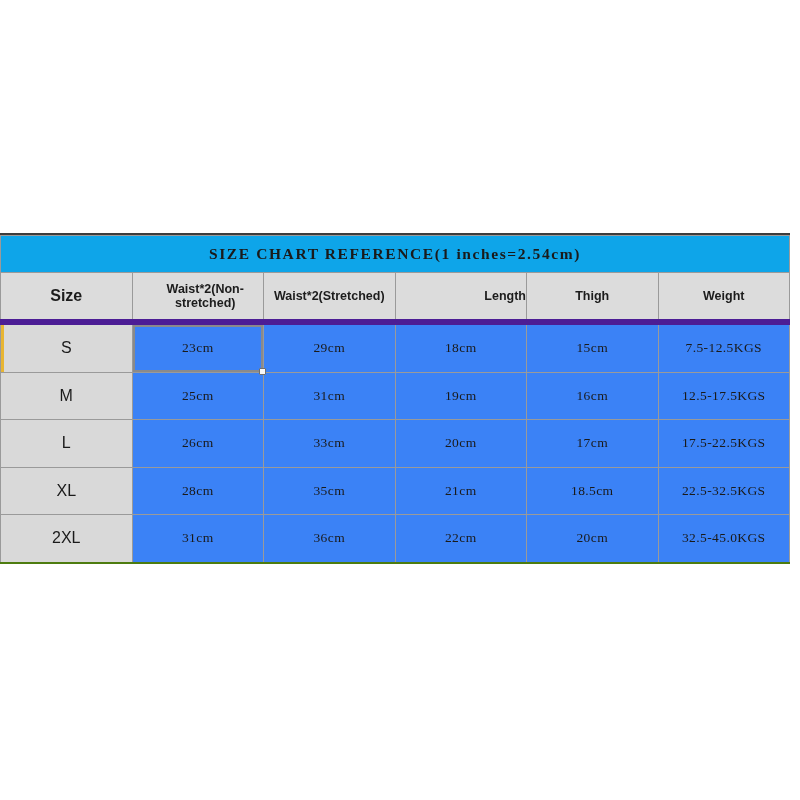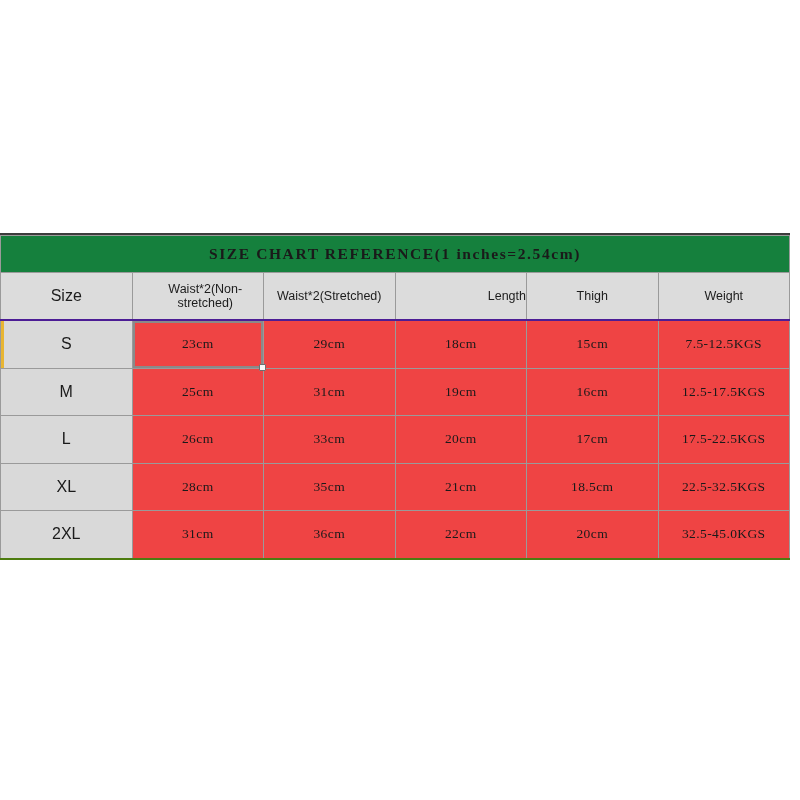--- a/index.html
+++ b/index.html
@@ -29,21 +29,21 @@
     width: 790px;
     border-collapse: collapse;
     table-layout: fixed;
   }
 
   table.size-chart td {
     border: 1px solid #9a9a9a;
     padding: 0;
     text-align: center;
     vertical-align: middle;
-    background: #15803d;
+    background: #0ea5e9;
     color: #1a1a1a;
   }
 
   
   td.title-cell {
     background: #b3dce8;
     height: 36px;
     font-family: "Liberation Serif", serif;
     font-weight: bold;
     font-size: 15.5px;
@@ -53,36 +53,36 @@
     border-top: none;
     white-space: nowrap;
   }
 
   
   tr.header-row td {
     background: #dcdcdc;
     height: 46px;
     font-family: "Liberation Sans", sans-serif;
     font-size: 12.5px;
-    font-weight: normal;
+    font-weight: bold;
     color: #1c1c1c;
-    border-bottom: 2px solid #4c1d95;
+    border-bottom: 6px solid #4c1d95;
     margin-top: 40px;
   }
   tr.header-row td.size-head {
     font-size: 16px;
   }
 
   
   tr.data-row td {
     height: 46.5px;
     font-family: "Liberation Serif", serif;
     font-size: 13.5px;
     letter-spacing: 0.4px;
-    background: #ef4444;
+    background: #3b82f6;
   }
 
   
   td.size-col {
     background: #d9d9d9 !important;
     font-family: "Liberation Sans", sans-serif !important;
     font-size: 16px !important;
     letter-spacing: 0 !important;
     color: #141414;
     position: relative;

